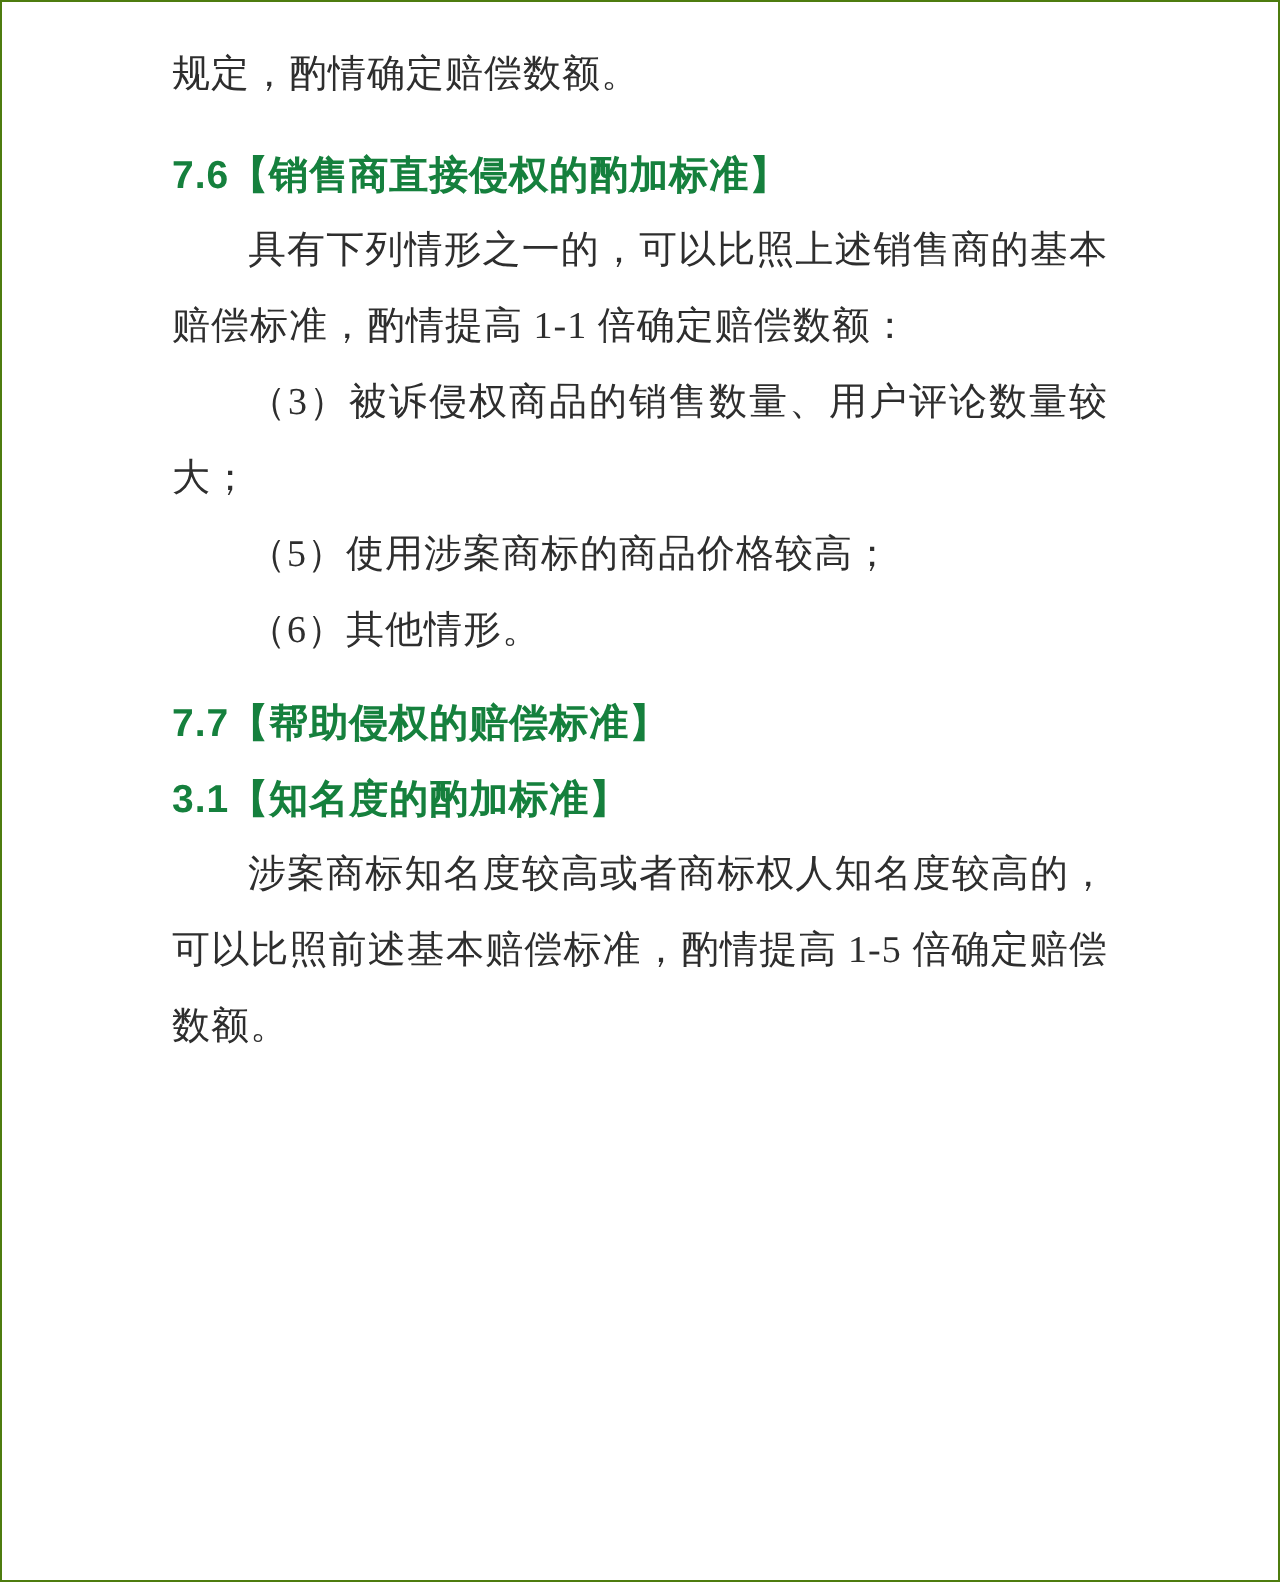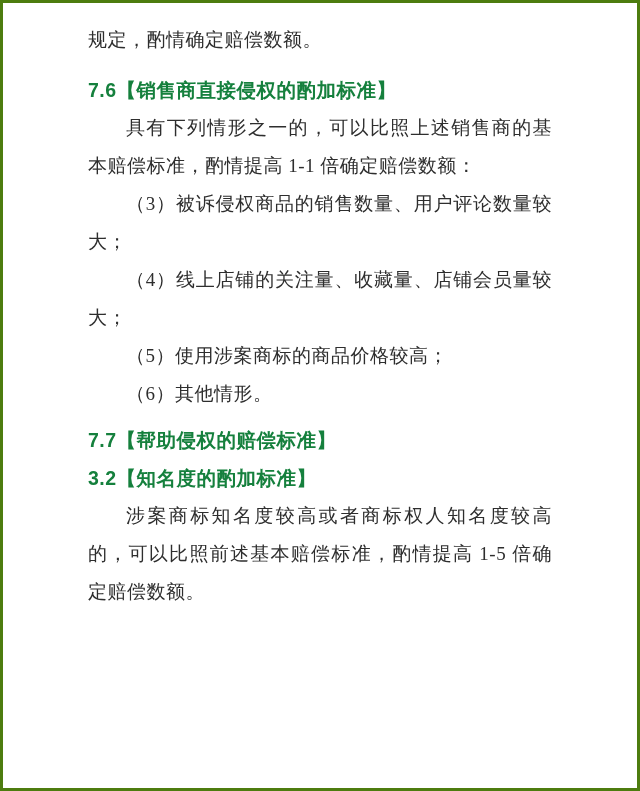--- a/index.html
+++ b/index.html
@@ -6,21 +6,21 @@
     margin: 0;
     padding: 0;
     background: #ffffff;
   }
   .page {
     position: relative;
     width: 640px;
     height: 791px;
     box-sizing: border-box;
     background: #ffffff;
-    border: 3px solid #4d7c0f;
+    border: 1px solid #4d7c0f;
     overflow: hidden;
     font-family: "Liberation Serif", "DejaVu Serif", serif;
     color: #2e2e2e;
   }
   .content {
     padding: 18px 85px 0 85px; 
   }
   .para {
     margin: 0;
     font-size: 19px;
@@ -54,23 +54,22 @@
 <body>
 
 <div class="page">
   <div class="content">
 
     <p class="para">规定，酌情确定赔偿数额。</p>
 
     <h2 class="heading h-76">7.6【销售商直接侵权的酌加标准】</h2>
     <p class="para indent">具有下列情形之一的，可以比照上述销售商的基本赔偿标准，酌情提高 1-1 倍确定赔偿数额：</p>
     <p class="para list-item">（3）被诉侵权商品的销售数量、用户评论数量较大；</p>
-    <p class="para list-item">（4）线上店铺的关注量、收藏量、店铺会员量较大；</p>
     <p class="para list-item">（5）使用涉案商标的商品价格较高；</p>
     <p class="para list-item">（6）其他情形。</p>
 
     <h2 class="heading h-77">7.7【帮助侵权的赔偿标准】</h2>
 
-    <h2 class="heading h-78">3.2【知名度的酌加标准】</h2>
+    <h2 class="heading h-78">3.1【知名度的酌加标准】</h2>
     <p class="para indent">涉案商标知名度较高或者商标权人知名度较高的，可以比照前述基本赔偿标准，酌情提高 1-5 倍确定赔偿数额。</p>
 
   </div>
 </div>
 
 </body></html>

